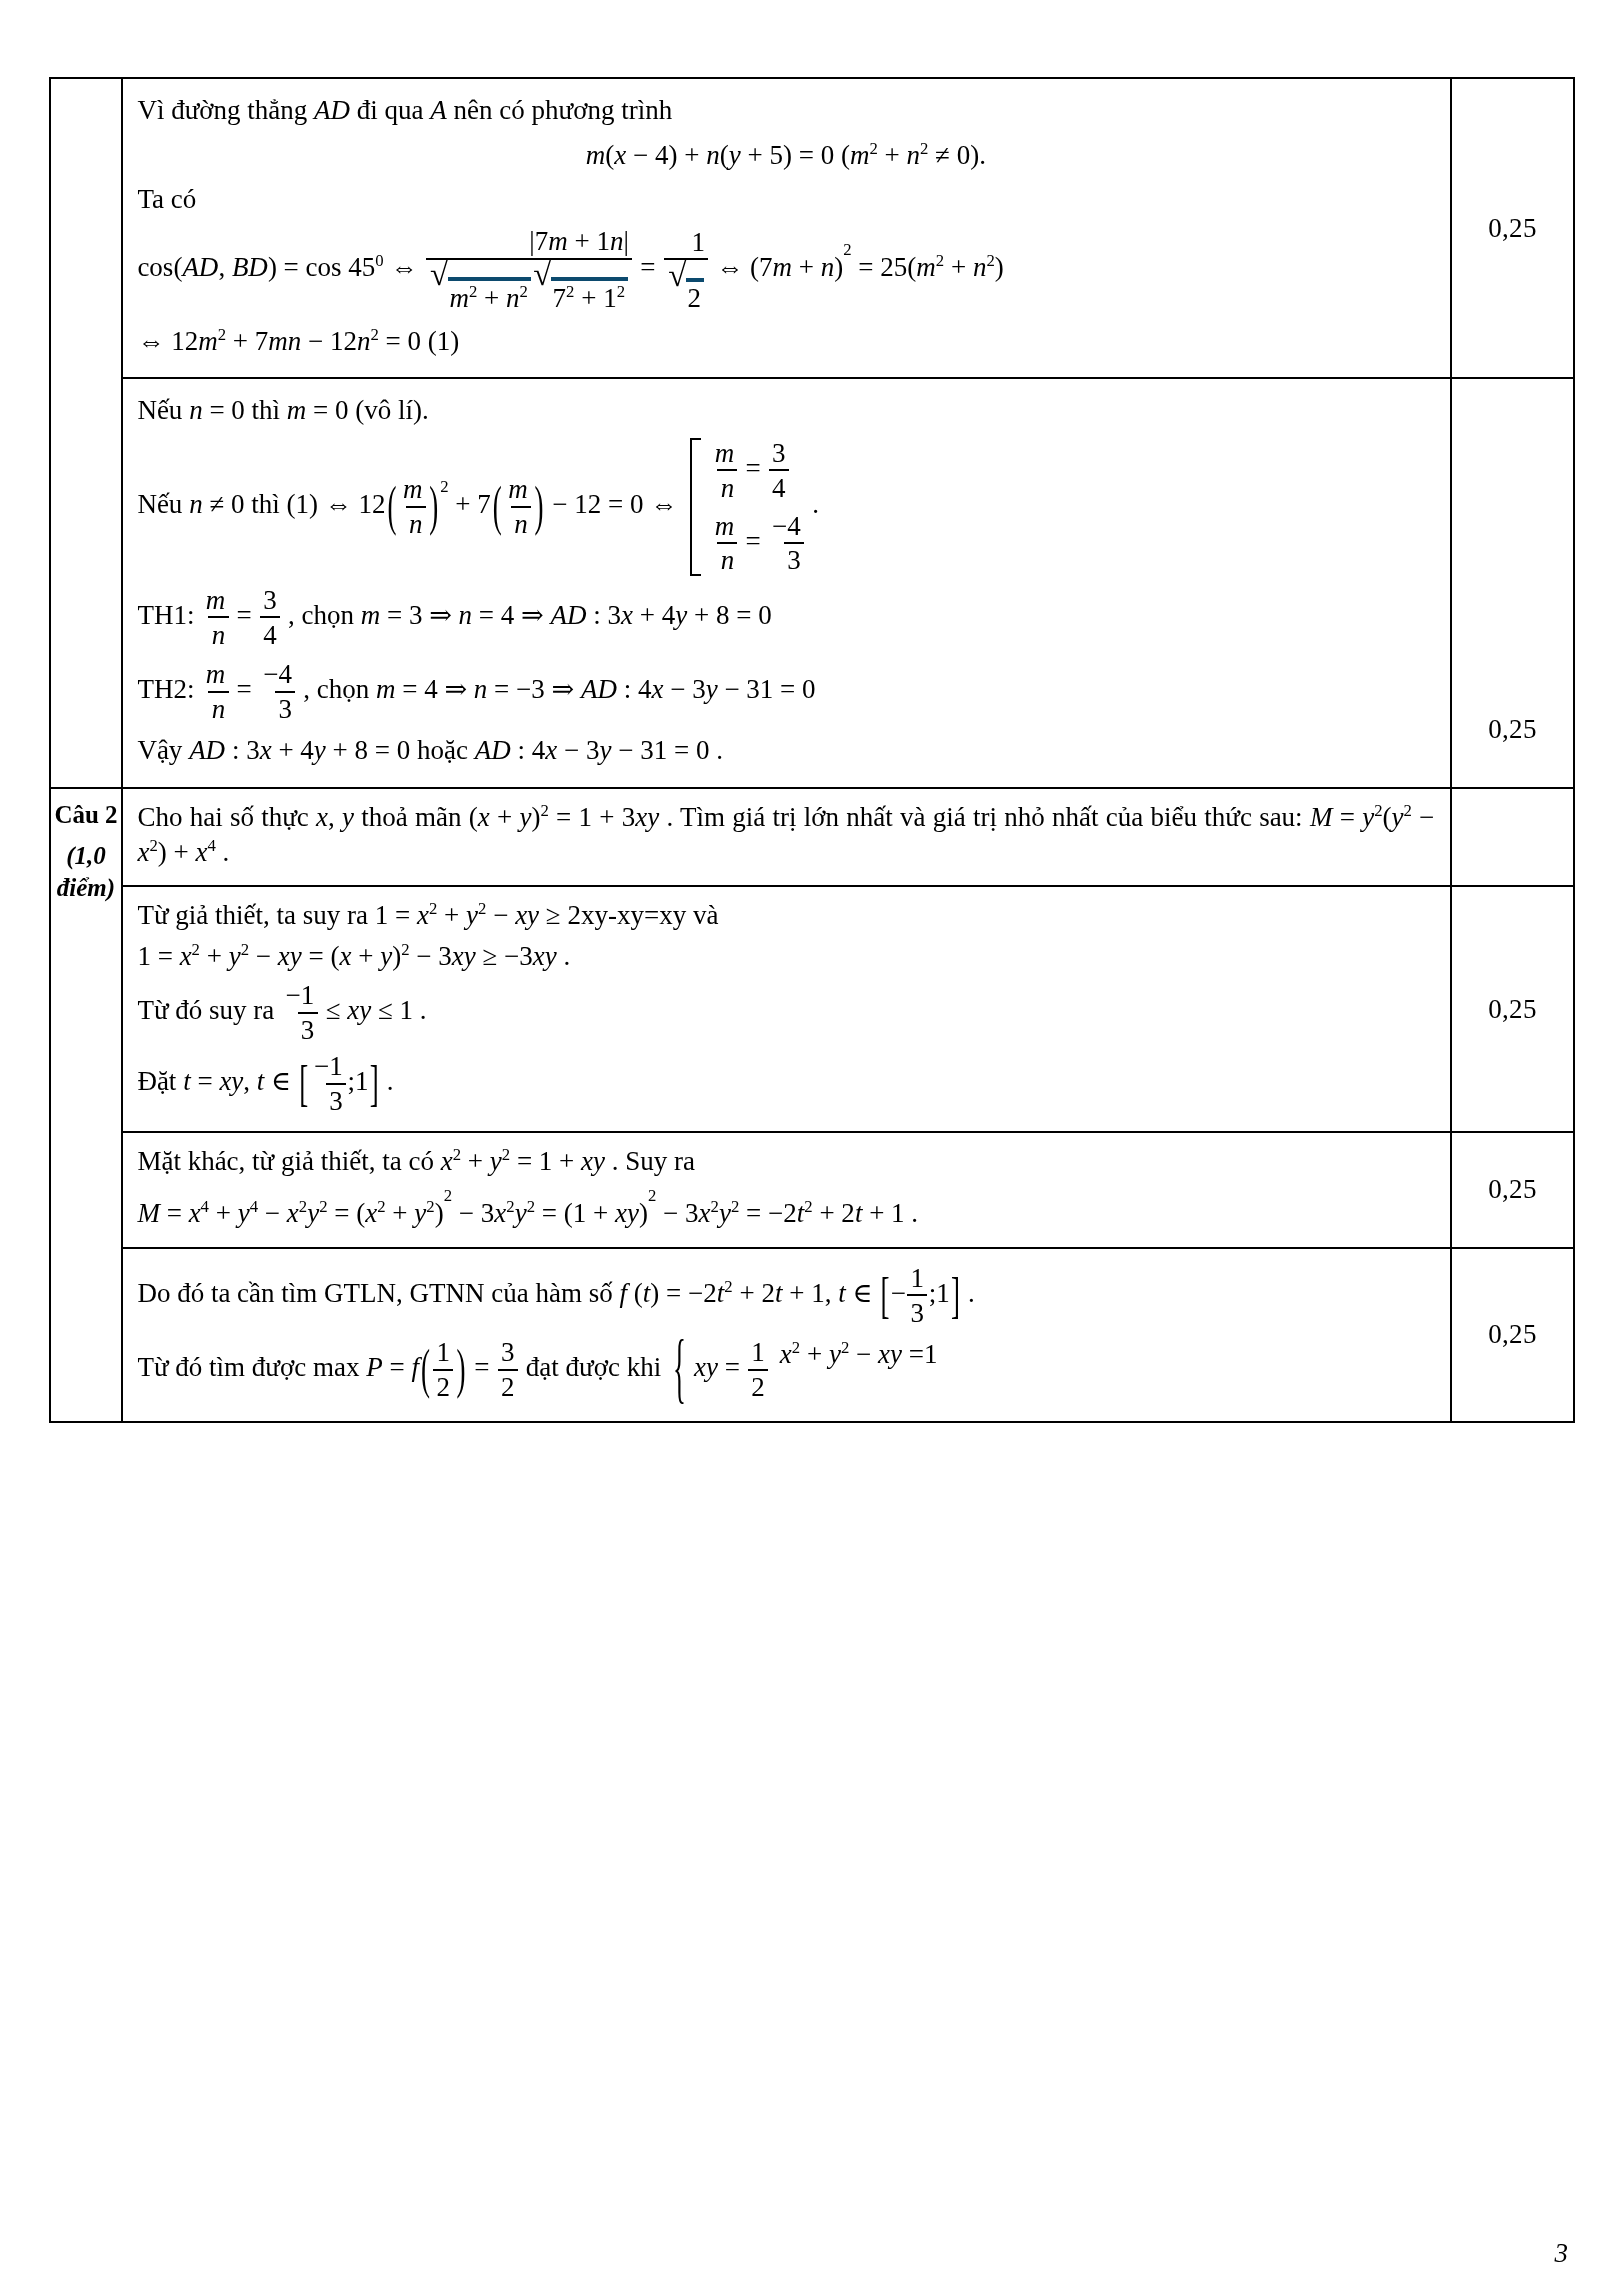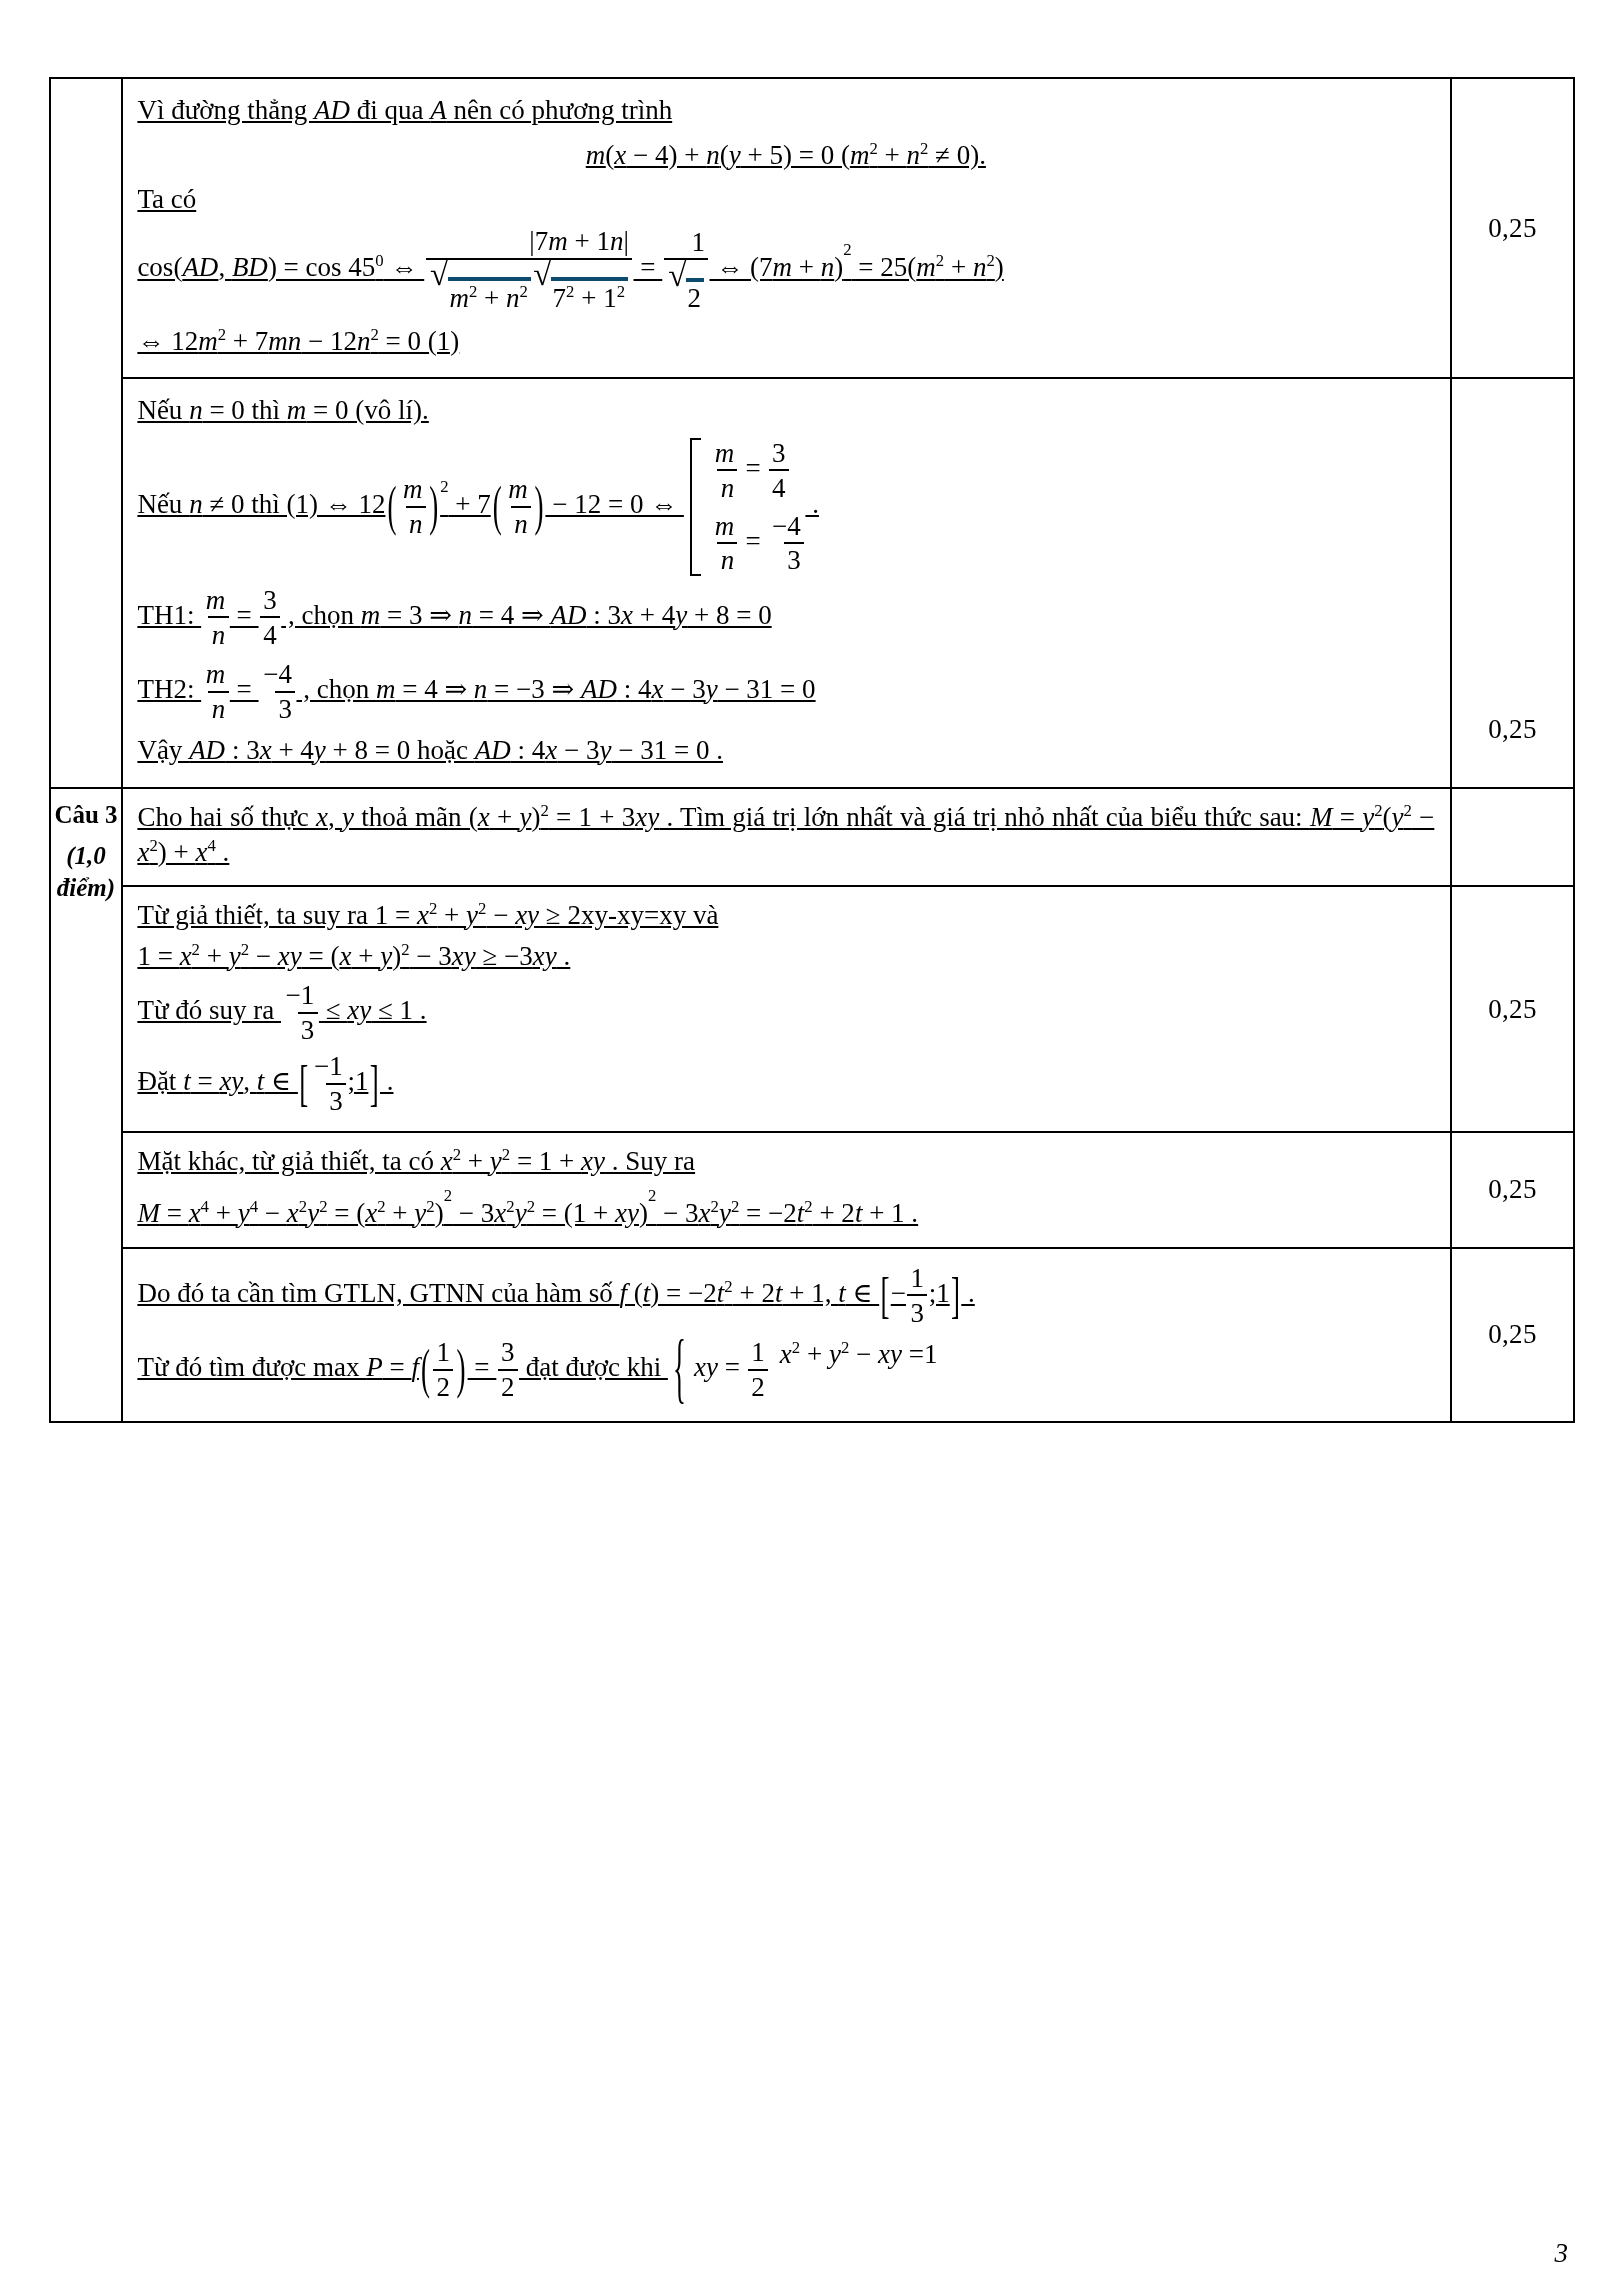--- a/index.html
+++ b/index.html
@@ -15,21 +15,21 @@
   .sheet { position:absolute; inset:0; }
 
   table.answer {
     position:absolute; left:49px; top:77px;
     width:1524px;
     border-collapse:collapse;
     table-layout:fixed;
   }
   td { border:2px solid #000; vertical-align:top; }
   td.c1 { width:72px; text-align:center; padding:11.8px 2.6px; }
-  td.c2 { width:1329px; padding:5.2px 15.7px 9.2px 14.4px;text-decoration:underline; }
+  td.c2 { width:1329px; padding:5.2px 15.7px 9.2px 14.4px; }
   td.c3 { width:123px; text-align:center; vertical-align:middle; }
   td.c3.low { vertical-align:bottom; padding-bottom:42px; }
 
   .qtitle  { font-weight:bold; font-size:25px; display:block; }
   .qpoints { font-weight:bold; font-style:italic; font-size:25px; display:block; margin-top:11.8px; line-height:1.25; }
 
   .ln  { margin:9.2px 0; line-height:1.3; }
   .ln.tight { margin:5.9px 0; }
   .ctr { text-align:center; }
   .just { text-align:justify; }
@@ -148,21 +148,21 @@
               </span> , chọn <i>m</i> = 4 ⇒ <i>n</i> = −3 ⇒ <i>AD</i> : 4<i>x</i> − 3<i>y</i> − 31 = 0</div>
         <div class="ln">Vậy <i>AD</i> : 3<i>x</i> + 4<i>y</i> + 8 = 0  hoặc  <i>AD</i> : 4<i>x</i> − 3<i>y</i> − 31 = 0 .</div>
       </td>
       <td class="c3 low">
         <span class="score">0,25</span>
       </td>
     </tr>
 
     <tr>
       <td class="c1" rowspan="4" style="height:412px">
-        <span class="qtitle">Câu 3</span>
+        <span class="qtitle">Câu 2</span>
         <span class="qpoints">(1,0 điểm)</span>
       </td>
       <td class="c2" style="height:69px">
         <div class="ln tight just">Cho hai số thực <i>x</i>, <i>y</i> thoả mãn  (<i>x</i> + <i>y</i>)<sup>2</sup> = 1 + 3<i>xy</i> . Tìm giá trị lớn nhất và giá trị nhỏ nhất của biểu thức sau:  <i>M</i> = <i>y</i><sup>2</sup>(<i>y</i><sup>2</sup> − <i>x</i><sup>2</sup>) + <i>x</i><sup>4</sup> .</div>
       </td>
       <td class="c3">
         <span class="score"></span>
       </td>
     </tr>
 

